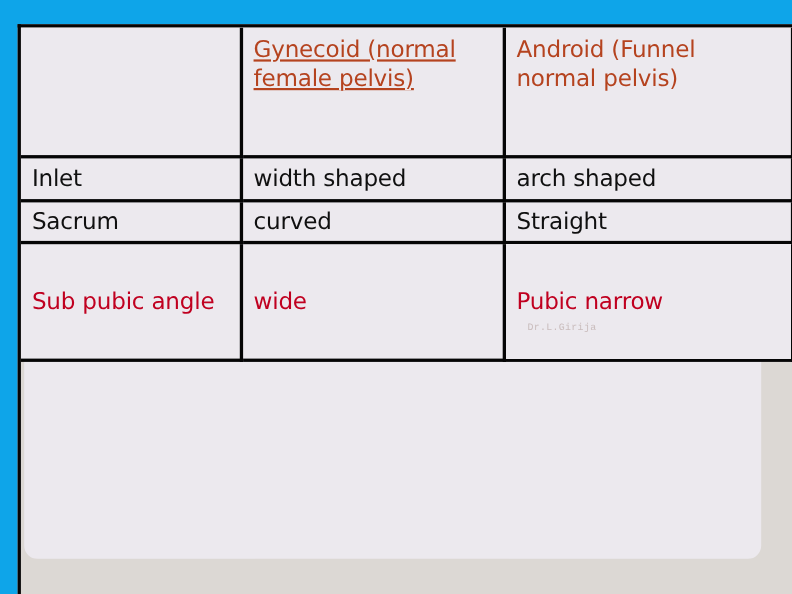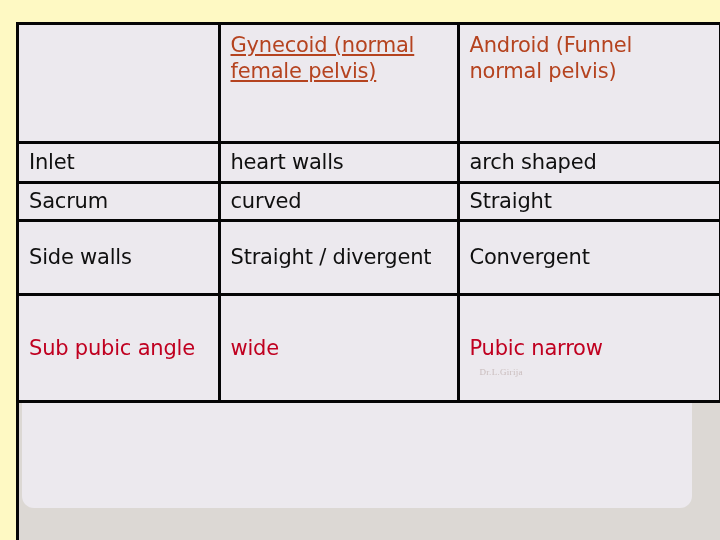--- a/index.html
+++ b/index.html
@@ -12,21 +12,21 @@
     overflow: hidden;
     background: #e4ded4;
     font-family: "DejaVu Sans", sans-serif;
     position: relative;
   }
 
   
   #slide {
     position: absolute;
     inset: 0;
-    background: #fef9c3;
+    background: #0ea5e9;
   }
 
   
   #plate-shadow {
     position: absolute;
     left: 16px;
     top: 22px;
     width: 704px;
     height: 518px;
     background: #dcd8d4;
@@ -106,21 +106,21 @@
   td.val   { padding-left: 14px; }
 
   tr.r-sub td { color: #c00020; }
 
   
   .wm-cell { position: relative; }
   .watermark {
     position: absolute;
     left: 20px;
     bottom: 22px;
-    font-family: Liberation Serif, serif;
+    font-family: Liberation Mono, monospace;
     font-size: 9px;
     color: #c9bcbc;
     letter-spacing: 0.3px;
     white-space: nowrap;
     pointer-events: none;
   }
 </style>
 </head>
 <body>
 
@@ -141,36 +141,31 @@
           <td>
             <span class="u">Gynecoid (normal female pelvis)</span>
           </td>
           <td>
             <span>Android (Funnel normal pelvis)</span>
           </td>
         </tr>
 
         <tr class="r-inlet">
           <td class="label-indent"> Inlet</td>
-          <td class="val">heart walls</td>
+          <td class="val">width shaped</td>
           <td class="val">arch shaped</td>
         </tr>
 
         <tr class="r-sacrum">
           <td class="label">Sacrum</td>
           <td class="val">curved</td>
           <td class="val">Straight</td>
         </tr>
 
 
-        <tr class="r-side">
-          <td class="label">Side walls</td>
-          <td class="val">Straight / divergent</td>
-          <td class="val">Convergent</td>
-        </tr>
 
 
         <tr class="r-sub">
           <td class="label">Sub pubic angle</td>
           <td class="val">wide</td>
           <td class="val wm-cell">
             <span>Pubic narrow</span>
             <span class="watermark">Dr.L.Girija</span>
           </td>
         </tr>

